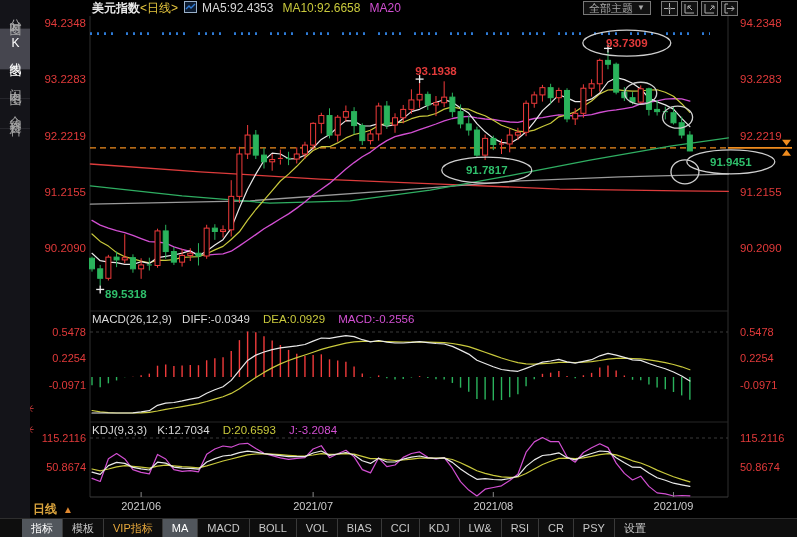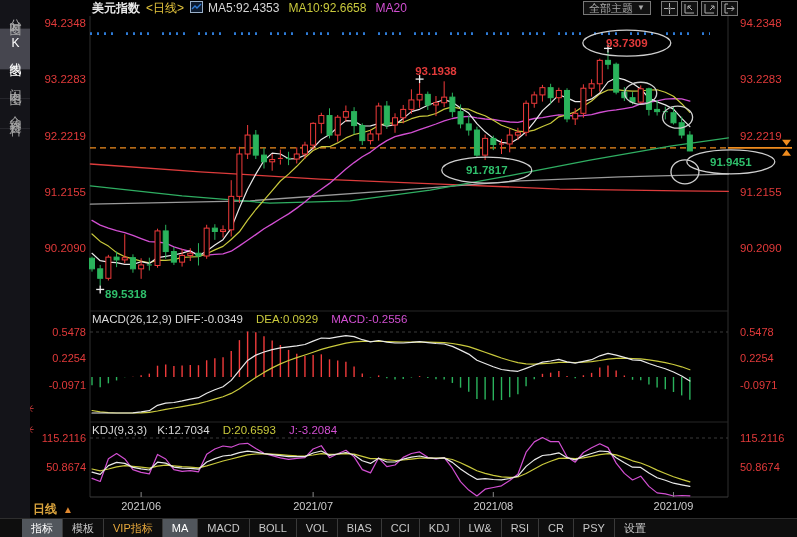--- a/index.html
+++ b/index.html
@@ -3,21 +3,21 @@
 <meta charset="utf-8">
 <style>
   html,body{margin:0;padding:0;background:#000;}
   #app{position:relative;width:797px;height:537px;background:#000;overflow:hidden;
        font-family:"Liberation Sans","DejaVu Sans",sans-serif;}
   svg text{font-family:"Liberation Sans","DejaVu Sans",sans-serif;}
   
   #header{position:absolute;left:30px;top:0;width:767px;height:16px;background:#000;
           display:flex;align-items:center;font-size:12px;white-space:nowrap;z-index:5;}
   #hdr-symbol{color:#e9e9e9;font-weight:bold;margin-left:62px;}
-  #hdr-period{color:#e8c83e;margin-left:6px;}
+  #hdr-period{color:#e8c83e;margin-left:0;}
   #hdr-chart-icon{margin:0 5px 0 6px;display:inline-block;}
   #hdr-magroup{color:#d6d6d6;margin-right:9px;}
   #hdr-ma5{color:#d6d6d6;margin-right:9px;}
   #hdr-ma10{color:#c9c93c;margin-right:9px;}
   #hdr-ma20{color:#d24fd2;}
   #hdr-spacer{flex:1;}
   #theme-btn{border:1px solid #777;color:#a8a8a8;font-size:11px;height:12px;line-height:12px;
              padding:0 5px;margin-right:10px;display:flex;align-items:center;gap:4px;background:#111;justify-content:center;}
   .hdr-iconbtn{width:15px;height:13px;border:1px solid #777;background:#111;margin-right:3px;
                display:flex;align-items:center;justify-content:center;}
@@ -469,21 +469,21 @@
 
   <div id="sidebar">
       <div class="side-tab"><span>分时图</span></div>
       <div class="side-tab active"><span>K线图</span></div>
       <div class="side-tab"><span>闪电图</span></div>
       <div class="side-tab"><span>合约资料</span></div>
     </div>
 
   <div class="pane-header" id="macd-header">
     <span class="w">MACD(26,12,9)</span>
-    <span class="w" style="">DIFF:-0.0349</span>
+    <span class="w" style="margin-left:7px;">DIFF:-0.0349</span>
     <span class="y">DEA:0.0929</span>
     <span class="m">MACD:-0.2556</span>
   </div>
   <div class="pane-header" id="kdj-header">
     <span class="w">KDJ(9,3,3)</span>
     <span class="w" style="margin-left:7px;text-align:center;">K:12.7034</span>
     <span class="y">D:20.6593</span>
     <span class="m">J:-3.2084</span>
   </div>
   <span class="pane-icon" style="top:402px;">✳</span>

